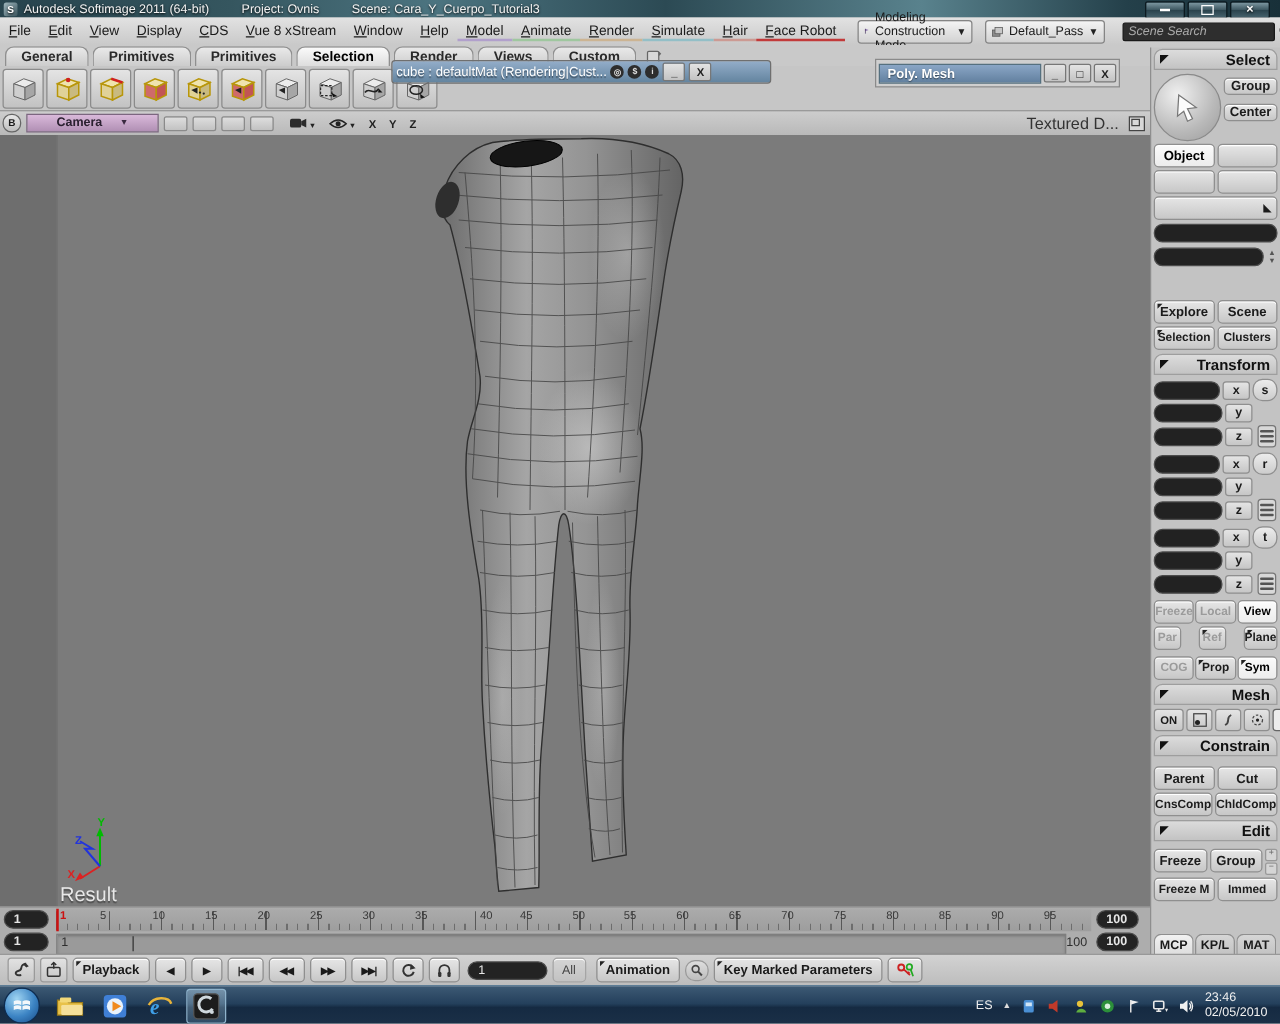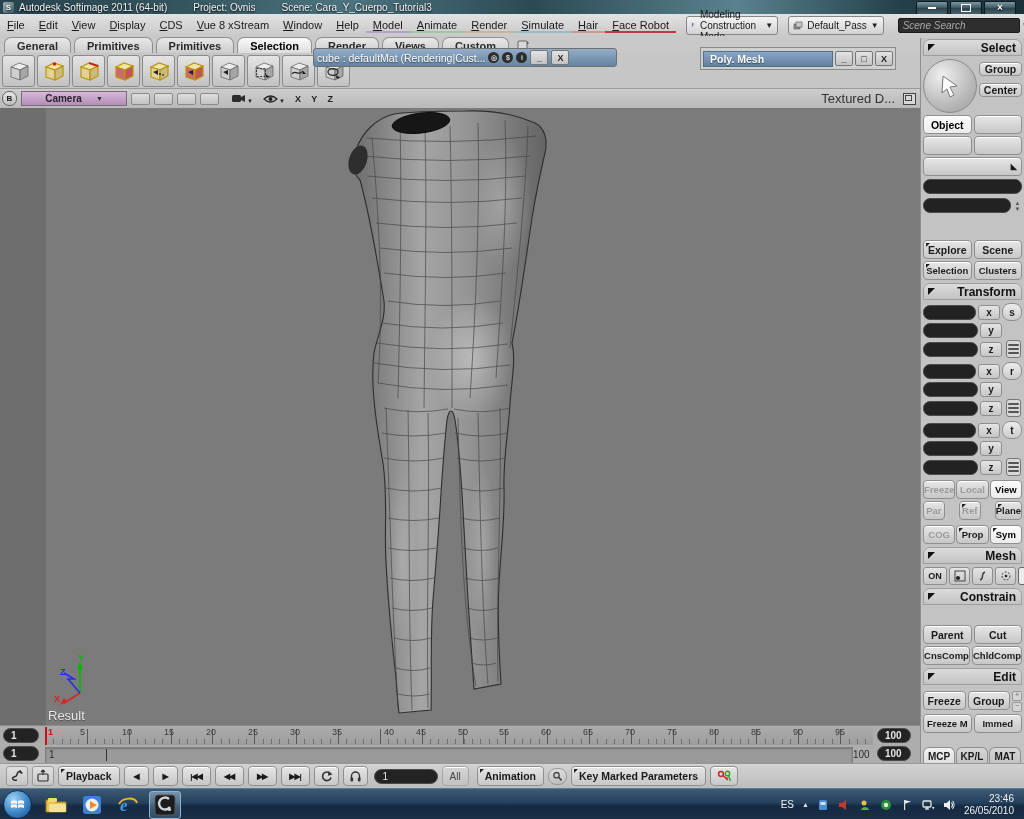--- a/index.html
+++ b/index.html
@@ -73,21 +73,21 @@
   .chicklet{width:17px;height:10px;border:1px solid #8a8a8a;border-radius:2px;background:linear-gradient(#dedede,#c2c2c2)}
   .vicon{display:flex;align-items:flex-end;gap:1px}
   .vicon .carat{font-size:6px;color:#222}
   #xyz{font-size:9px;font-weight:bold;letter-spacing:4px;margin-left:6px;color:#222}
   #vh-right{margin-left:auto;display:flex;align-items:center;gap:8px;padding-right:6px}
   #vh-right .mode{font-size:13px;color:#333}
   .maxbox{width:11px;height:10px;border:1px solid #444;background:#d8d8d8;position:relative}
   .maxbox::after{content:"";position:absolute;left:1px;top:1px;width:5px;height:4px;border:1px solid #444}
   #vcanvas{position:absolute;left:0;top:19px;width:920px;height:618px;background:#7b7b7b;overflow:hidden}
   #vcanvas .leftstrip{position:absolute;left:0;top:0;width:45px;height:618px;background:#6e6e6e;border-right:1px solid #737373}
-  #result-label{position:absolute;left:48px;top:600px;color:#e8e8e8;font-size:13px;text-shadow:0 1px 1px #4a4a4a}
+  #result-label{position:absolute;left:48px;top:600px;color:#e8e8e8;font-size:16px;text-shadow:0 1px 1px #4a4a4a}
   #axis-gizmo{position:absolute;left:52px;top:545px}
   
   #rightpanel{position:absolute;left:920px;top:38px;width:104px;height:727px;background:#c3c3c3;
     border-left:1px solid #8e8e8e;display:flex;flex-direction:column;padding:0 2px;box-sizing:border-box}
   .hdr{height:15px;margin:1px 0 3px 0;background:linear-gradient(#dcdcdc,#c3c3c3);border:1px solid #9e9e9e;
     border-radius:7px 7px 0 0;font-size:12px;font-weight:bold;display:flex;align-items:center;
     justify-content:flex-end;padding-right:5px;position:relative;color:#111}
   .hdr::before{content:"";position:absolute;left:4px;top:4px;border-left:7px solid #111;border-bottom:7px solid transparent}
   .prow{display:flex;gap:2px;margin-bottom:2px}
   .btn{height:17px;flex:1;border:1px solid #8f8f8f;border-radius:4px;
@@ -167,21 +167,21 @@
     border-top:1px solid #5d7d96;display:flex;align-items:center;color:#fff}
   .orb{width:27px;height:27px;border-radius:50%;margin:0 6px 0 3px;
     background:radial-gradient(circle at 35% 30%,#9fd4f2,#3c84c4 55%,#174a86);border:1px solid #0e2c50;
     display:flex;align-items:center;justify-content:center}
   .tbicon{width:30px;height:26px;margin:0 3px;display:flex;align-items:center;justify-content:center;border-radius:3px}
   .tbicon.active{background:linear-gradient(rgba(190,220,240,.45),rgba(90,130,160,.35));border:1px solid #8fb3cc}
   #tray{margin-left:auto;display:flex;align-items:center;gap:8px;padding-right:6px}
   #tray .lang{font-size:10px;color:#eee}
   #tray .chev{font-size:7px;color:#ddd}
   .trayic{width:13px;height:13px;display:flex;align-items:center;justify-content:center}
-  #clock{text-align:right;font-size:10px;line-height:12px;color:#f0f0f0;padding-right:4px}
+  #clock{font-size:10px;line-height:12px;color:#f0f0f0;padding-right:4px}
   svg{display:block}
 </style>
 </head>
 <body>
 <div id="stage">
 
 <div id="titlebar">
   <span class="appicon">S</span>
   <span class="tseg">Autodesk Softimage 2011 (64-bit)</span>
   <span class="tseg">Project: Ovnis</span>
@@ -619,21 +619,21 @@
           </svg>
     </div>
     <div class="snapbtn pressed">
       <svg width="12" height="12" viewBox="0 0 12 12">
             <path d="M1 4 H11 M1 8 H11 M4 1 V11 M8 1 V11" stroke="#444" stroke-width="1"></path>
           </svg>
     </div>
   </div>
 
   <div class="hdr">Constrain</div>
-  <div class="prow" style="margin-top:17px">
+  <div class="prow" style="margin-top:5px">
     <div class="btn">Parent</div>
     <div class="btn">Cut</div>
   </div>
   <div class="prow">
     <div class="btn small">CnsComp</div>
     <div class="btn small">ChldComp</div>
   </div>
 
   <div class="hdr">Edit</div>
   <div class="prow" style="margin-top:3px">
@@ -824,18 +824,18 @@
           </svg>
     </span>
     <span class="trayic">
       <svg width="13" height="12" viewBox="0 0 13 12">
             <polygon points="1,4 3.5,4 7,1 7,11 3.5,8 1,8" fill="#f0f0f0"></polygon>
             <path d="M8.5 3.5 A4 4 0 0 1 8.5 8.5 M9.5 2 A6 6 0 0 1 9.5 10" fill="none" stroke="#f0f0f0" stroke-width="1.1"></path>
           </svg>
     </span>
     <div id="clock">
       <div>23:46</div>
-      <div>26/05/2010</div>
+      <div>02/05/2010</div>
     </div>
   </div>
 </div>
 
 </div>
 
 </body></html>

